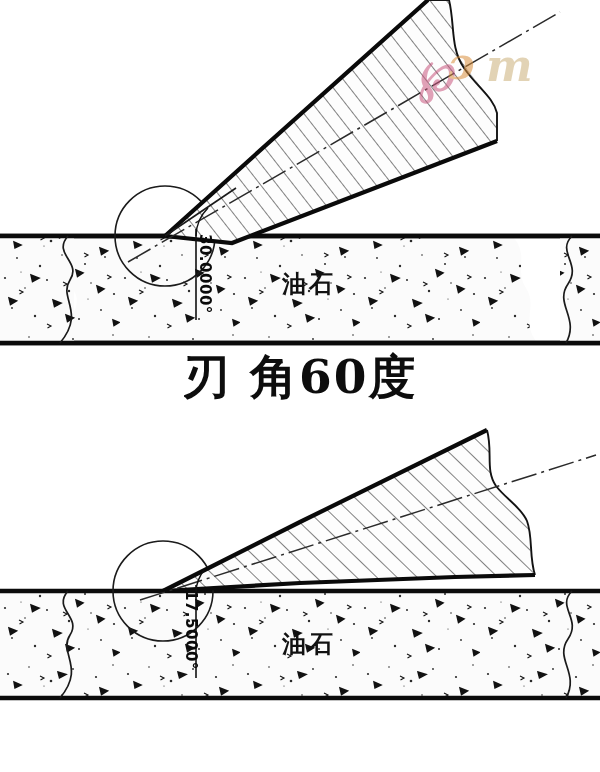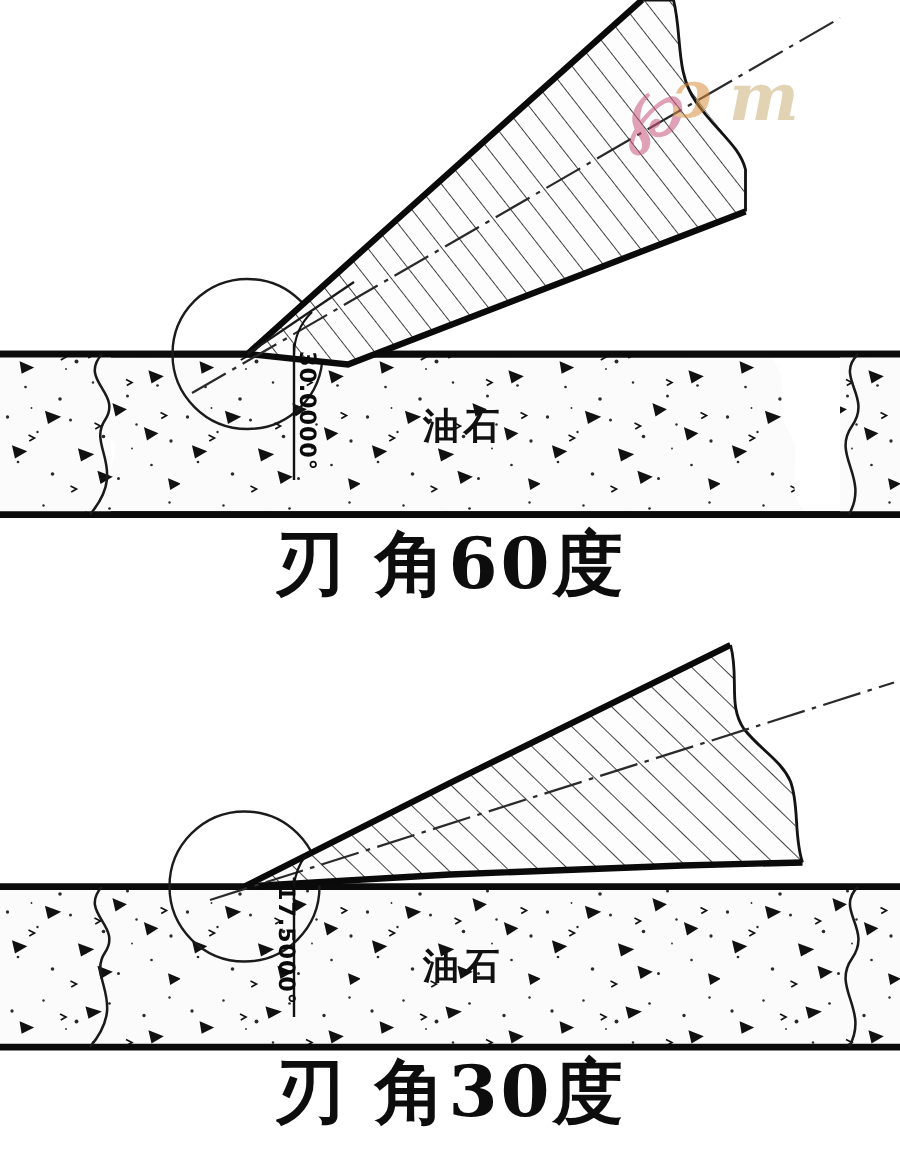--- a/index.html
+++ b/index.html
@@ -315,15 +315,14 @@
   <div class="dim-text" id="dim-text-top">30.0000°</div>
 
   <div class="stone-label" id="stone-label-top">油石</div>
 
   <div class="caption" id="caption-top">刃 角60度</div>
 
   <div class="dim-text" id="dim-text-bottom">17.5000°</div>
 
   <div class="stone-label" id="stone-label-bottom">油石</div>
 
-  <div class="caption" id="caption-bottom">刃 角30度</div>
 
 </div>
 
 </body></html>

